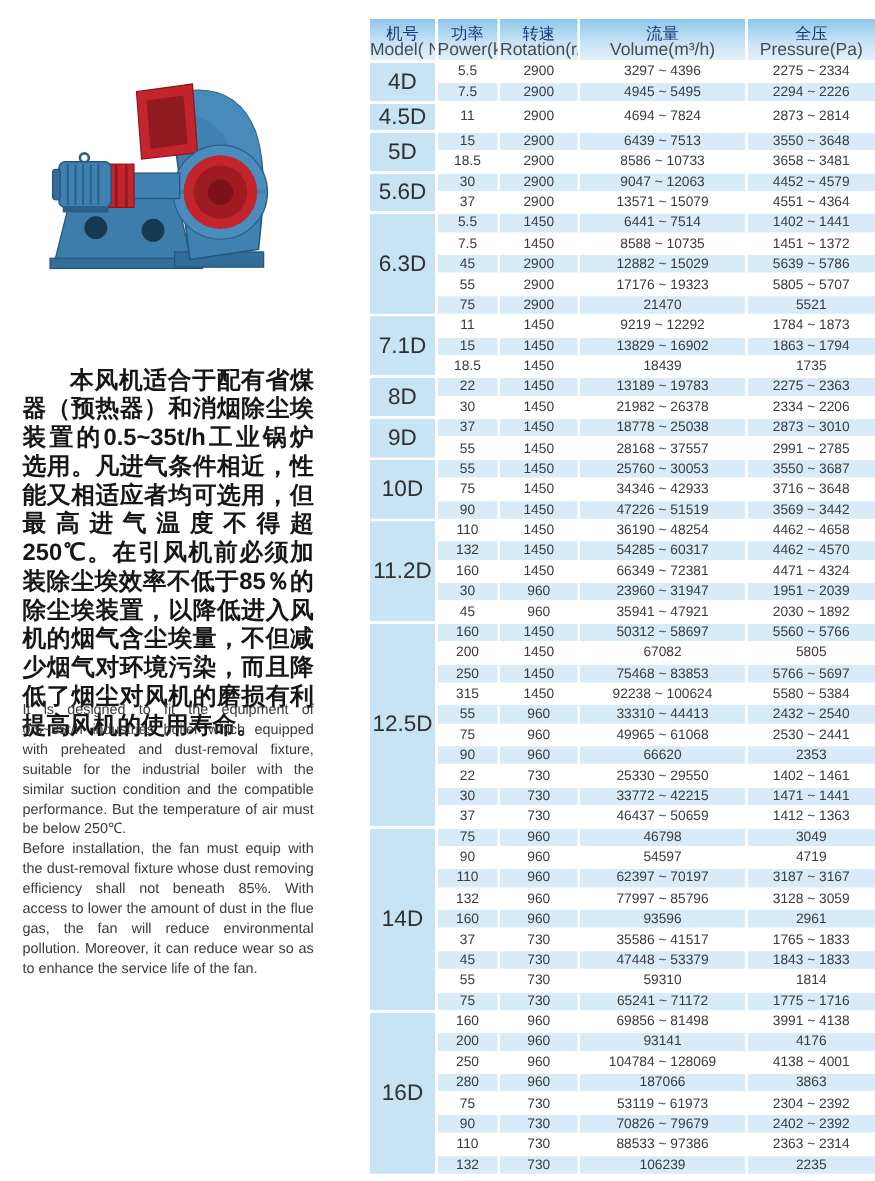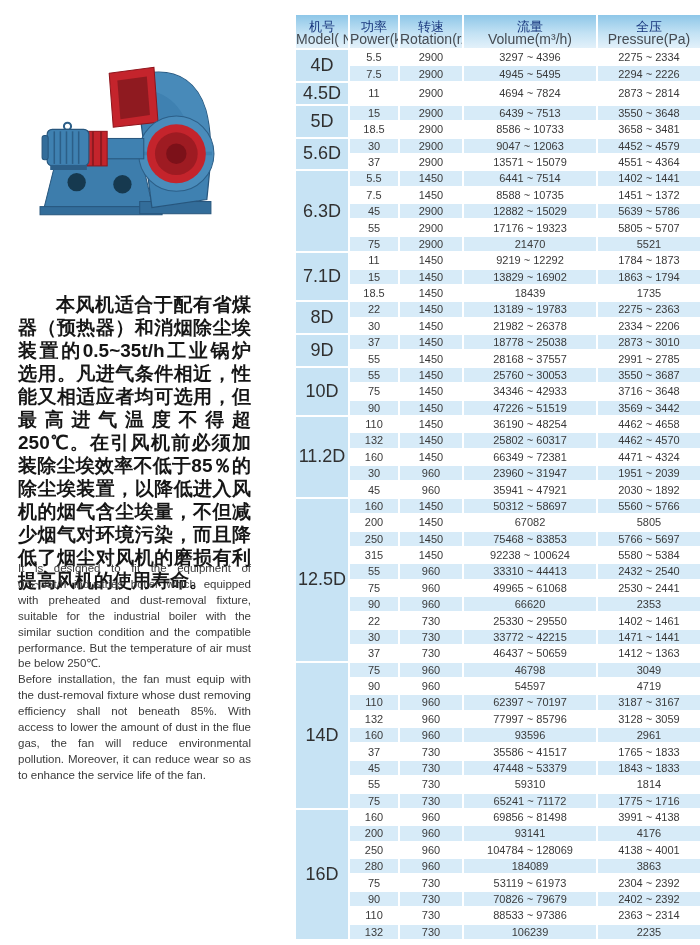--- a/index.html
+++ b/index.html
@@ -279,21 +279,21 @@
         <tr class="row-white">
           <td class="model-cell" rowspan="5">11.2D</td>
           <td class="data-cell">110</td>
           <td class="data-cell">1450</td>
           <td class="data-cell">36190 ~ 48254</td>
           <td class="data-cell">4462 ~ 4658</td>
         </tr>
         <tr class="row-blue">
           <td class="data-cell">132</td>
           <td class="data-cell">1450</td>
-          <td class="data-cell">25802 ~ 60317</td>
+          <td class="data-cell">54285 ~ 60317</td>
           <td class="data-cell">4462 ~ 4570</td>
         </tr>
         <tr class="row-white">
           <td class="data-cell">160</td>
           <td class="data-cell">1450</td>
           <td class="data-cell">66349 ~ 72381</td>
           <td class="data-cell">4471 ~ 4324</td>
         </tr>
         <tr class="row-blue">
           <td class="data-cell">30</td>
@@ -438,21 +438,21 @@
         </tr>
         <tr class="row-white">
           <td class="data-cell">250</td>
           <td class="data-cell">960</td>
           <td class="data-cell">104784 ~ 128069</td>
           <td class="data-cell">4138 ~ 4001</td>
         </tr>
         <tr class="row-blue">
           <td class="data-cell">280</td>
           <td class="data-cell">960</td>
-          <td class="data-cell">184089</td>
+          <td class="data-cell">187066</td>
           <td class="data-cell">3863</td>
         </tr>
         <tr class="row-white">
           <td class="data-cell">75</td>
           <td class="data-cell">730</td>
           <td class="data-cell">53119 ~ 61973</td>
           <td class="data-cell">2304 ~ 2392</td>
         </tr>
         <tr class="row-blue">
           <td class="data-cell">90</td>

